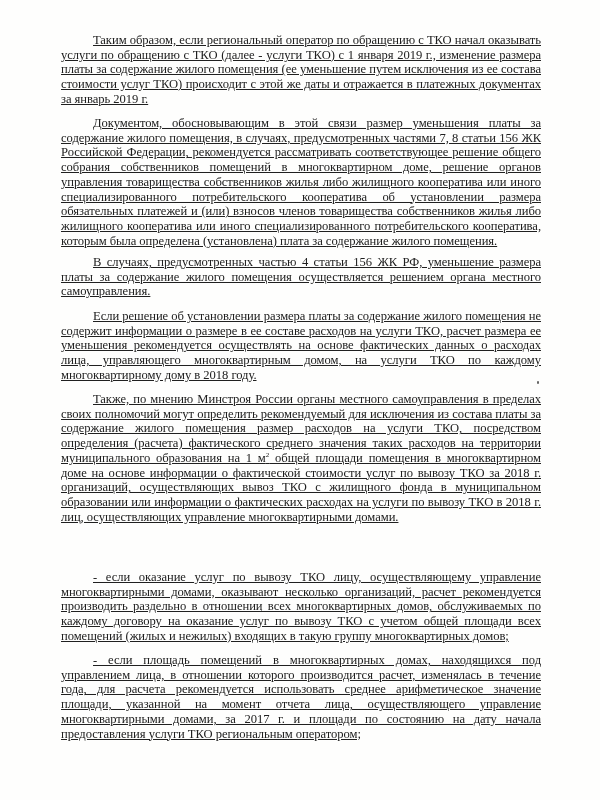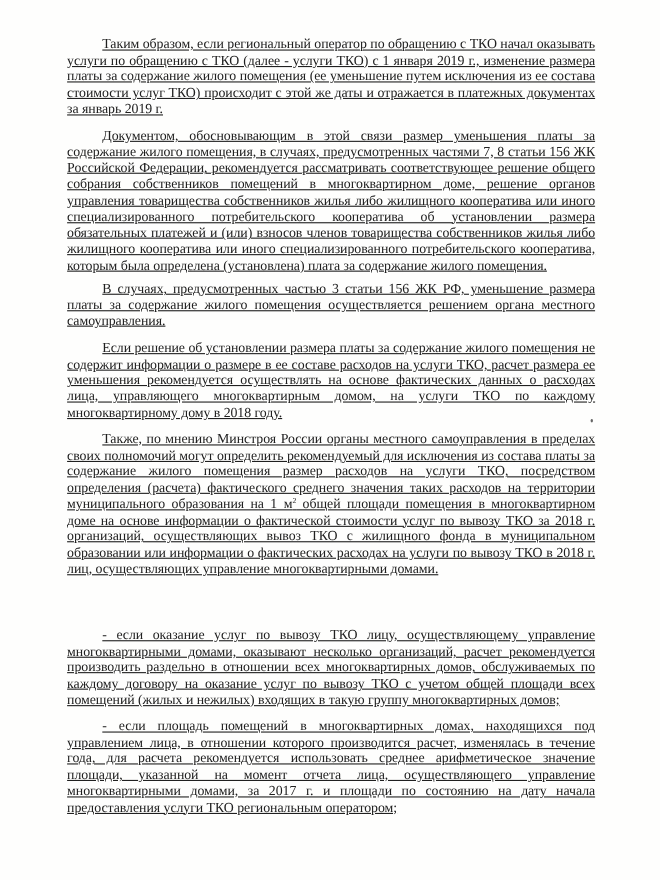--- a/index.html
+++ b/index.html
@@ -45,20 +45,20 @@
     position: absolute; left: 261px; top: 610px; width: 1px; height: 1px;
     background: #999;
   }
 </style>
 </head>
 <body>
 
 <div class="page">
   <p class="para p1">Таким образом, если региональный оператор по обращению с ТКО начал оказывать услуги по обращению с ТКО (далее - услуги ТКО) с 1 января 2019 г., изменение размера платы за содержание жилого помещения (ее уменьшение путем исключения из ее состава стоимости услуг ТКО) происходит с этой же даты и отражается в платежных документах за январь 2019 г.</p>
   <p class="para p2">Документом, обосновывающим в этой связи размер уменьшения платы за содержание жилого помещения, в случаях, предусмотренных частями 7, 8 статьи 156 ЖК Российской Федерации, рекомендуется рассматривать соответствующее решение общего собрания собственников помещений в многоквартирном доме, решение органов управления товарищества собственников жилья либо жилищного кооператива или иного специализированного потребительского кооператива об установлении размера обязательных платежей и (или) взносов членов товарищества собственников жилья либо жилищного кооператива или иного специализированного потребительского кооператива, которым была определена (установлена) плата за содержание жилого помещения.</p>
-  <p class="para p3">В случаях, предусмотренных частью 3 статьи 156 ЖК РФ, уменьшение размера платы за содержание жилого помещения осуществляется решением органа местного самоуправления.</p>
+  <p class="para p3">В случаях, предусмотренных частью 4 статьи 156 ЖК РФ, уменьшение размера платы за содержание жилого помещения осуществляется решением органа местного самоуправления.</p>
   <p class="para p4">Если решение об установлении размера платы за содержание жилого помещения не содержит информации о размере в ее составе расходов на услуги ТКО, расчет размера ее уменьшения рекомендуется осуществлять на основе фактических данных о расходах лица, управляющего многоквартирным домом, на услуги ТКО по каждому многоквартирному дому в 2018 году.</p>
   <p class="para p5"><span>Также, по мнению Минстроя России органы местного самоуправления в пределах своих полномочий могут определить рекомендуемый для исключения из состава платы за содержание жилого помещения размер расходов на услуги ТКО, посредством определения (расчета) фактического среднего значения таких расходов на территории муниципального образования на 1 м</span><sup>2</sup><span> общей площади помещения в многоквартирном доме на основе информации о фактической стоимости услуг по вывозу ТКО за 2018 г. организаций, осуществляющих вывоз ТКО с жилищного фонда в муниципальном образовании или информации о фактических расходах на услуги по вывозу ТКО в 2018 г. лиц, осуществляющих управление многоквартирными домами.</span></p>
   <p class="para p7">- если оказание услуг по вывозу ТКО лицу, осуществляющему управление многоквартирными домами, оказывают несколько организаций, расчет рекомендуется производить раздельно в отношении всех многоквартирных домов, обслуживаемых по каждому договору на оказание услуг по вывозу ТКО с учетом общей площади всех помещений (жилых и нежилых) входящих в такую группу многоквартирных домов;</p>
   <p class="para p8">- если площадь помещений в многоквартирных домах, находящихся под управлением лица, в отношении которого производится расчет, изменялась в течение года, для расчета рекомендуется использовать среднее арифметическое значение площади, указанной на момент отчета лица, осуществляющего управление многоквартирными домами, за 2017 г. и площади по состоянию на дату начала предоставления услуги ТКО региональным оператором;</p>
   <div class="speck"></div>
   <div class="speck2"></div>
 </div>
 
 </body></html>

